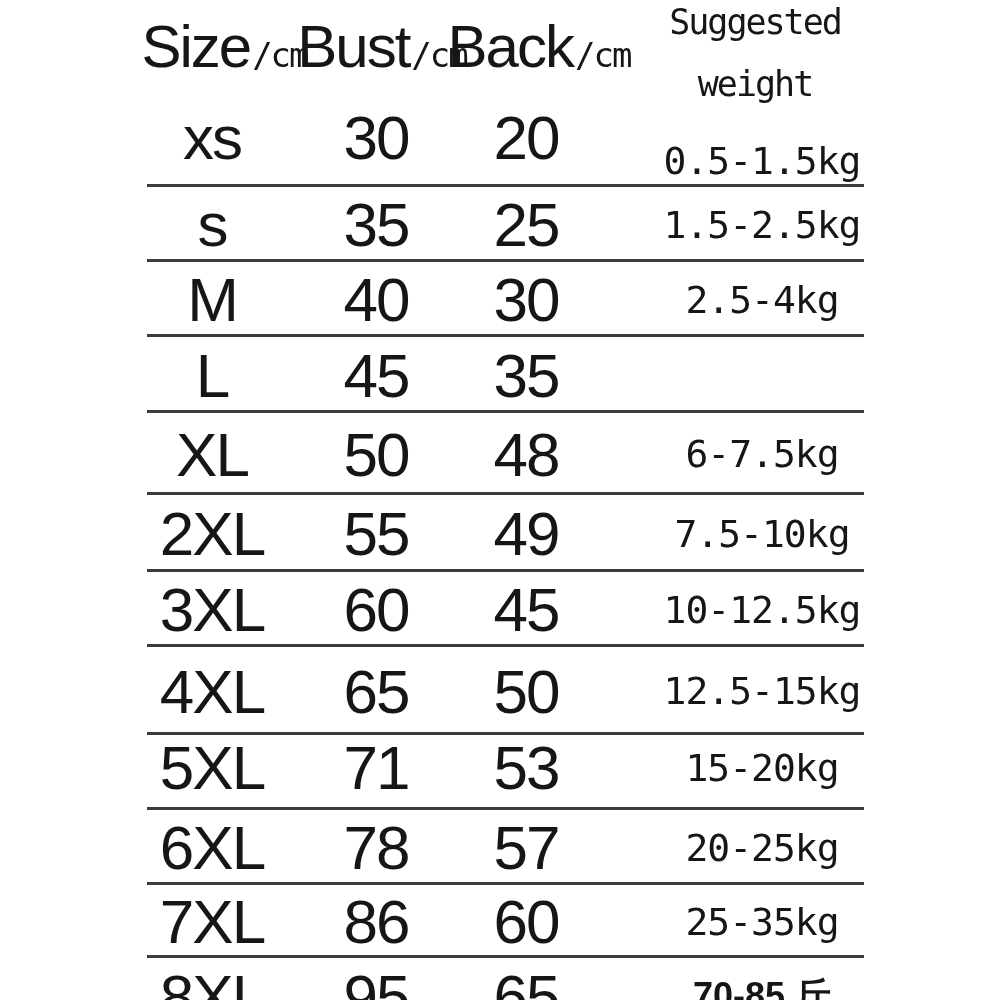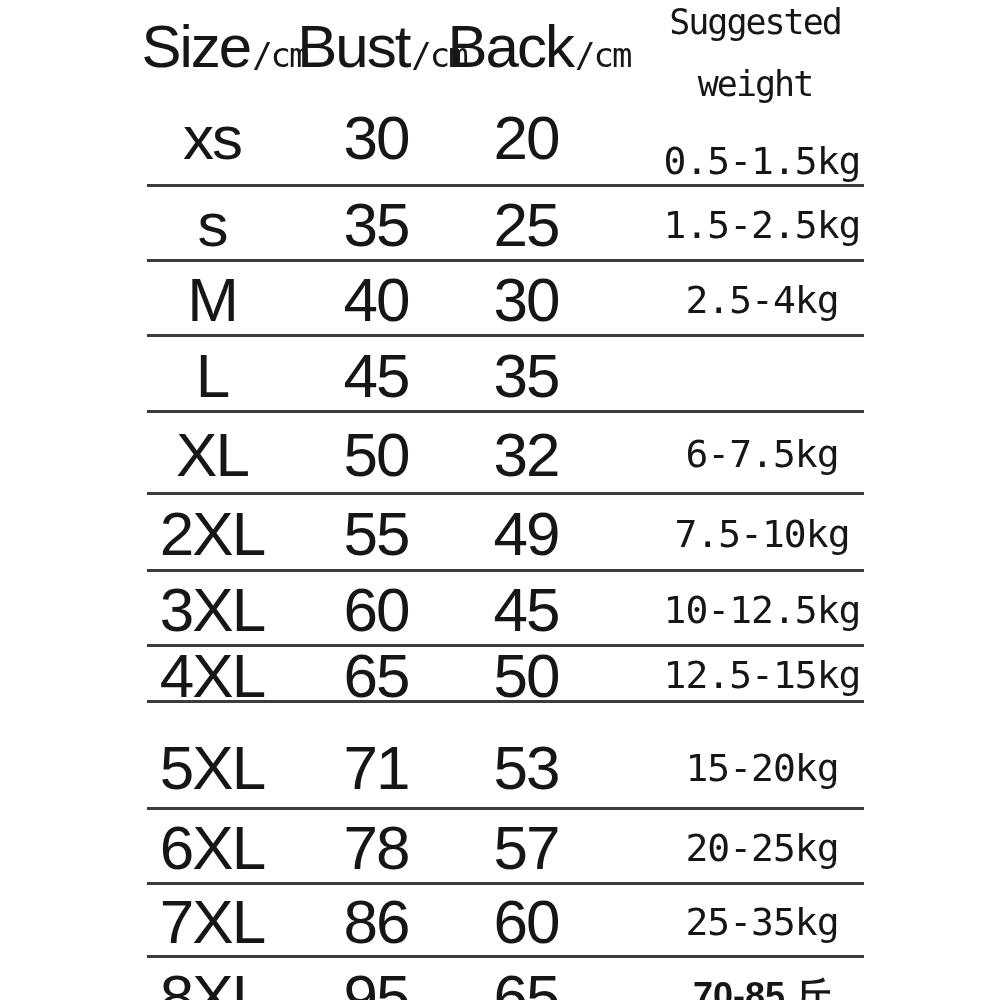--- a/index.html
+++ b/index.html
@@ -140,39 +140,39 @@
 
   <div class="row lined" style="top:302px;height:76px">
     <div class="cell c1 size-cell">L</div>
     <div class="cell c2 num-cell">45</div>
     <div class="cell c3 num-cell">35</div>
   </div>
 
   <div class="row lined" style="top:378px;height:82px">
     <div class="cell c1 size-cell">XL</div>
     <div class="cell c2 num-cell">50</div>
-    <div class="cell c3 num-cell">32</div>
+    <div class="cell c3 num-cell">48</div>
     <div class="cell c4 weight-cell">6-7.5kg</div>
   </div>
 
   <div class="row lined" style="top:460px;height:77px">
     <div class="cell c1 size-cell">2XL</div>
     <div class="cell c2 num-cell">55</div>
     <div class="cell c3 num-cell">49</div>
     <div class="cell c4 weight-cell">7.5-10kg</div>
   </div>
 
   <div class="row lined" style="top:537px;height:75px">
     <div class="cell c1 size-cell">3XL</div>
     <div class="cell c2 num-cell">60</div>
     <div class="cell c3 num-cell">45</div>
     <div class="cell c4 weight-cell">10-12.5kg</div>
   </div>
 
-  <div class="row lined" style="top:612px;height:56px">
+  <div class="row lined" style="top:612px;height:88px">
     <div class="cell c1 size-cell">4XL</div>
     <div class="cell c2 num-cell">65</div>
     <div class="cell c3 num-cell">50</div>
     <div class="cell c4 weight-cell">12.5-15kg</div>
   </div>
 
   <div class="row lined" style="top:690px;height:85px">
     <div class="cell c1 size-cell">5XL</div>
     <div class="cell c2 num-cell">71</div>
     <div class="cell c3 num-cell">53</div>

